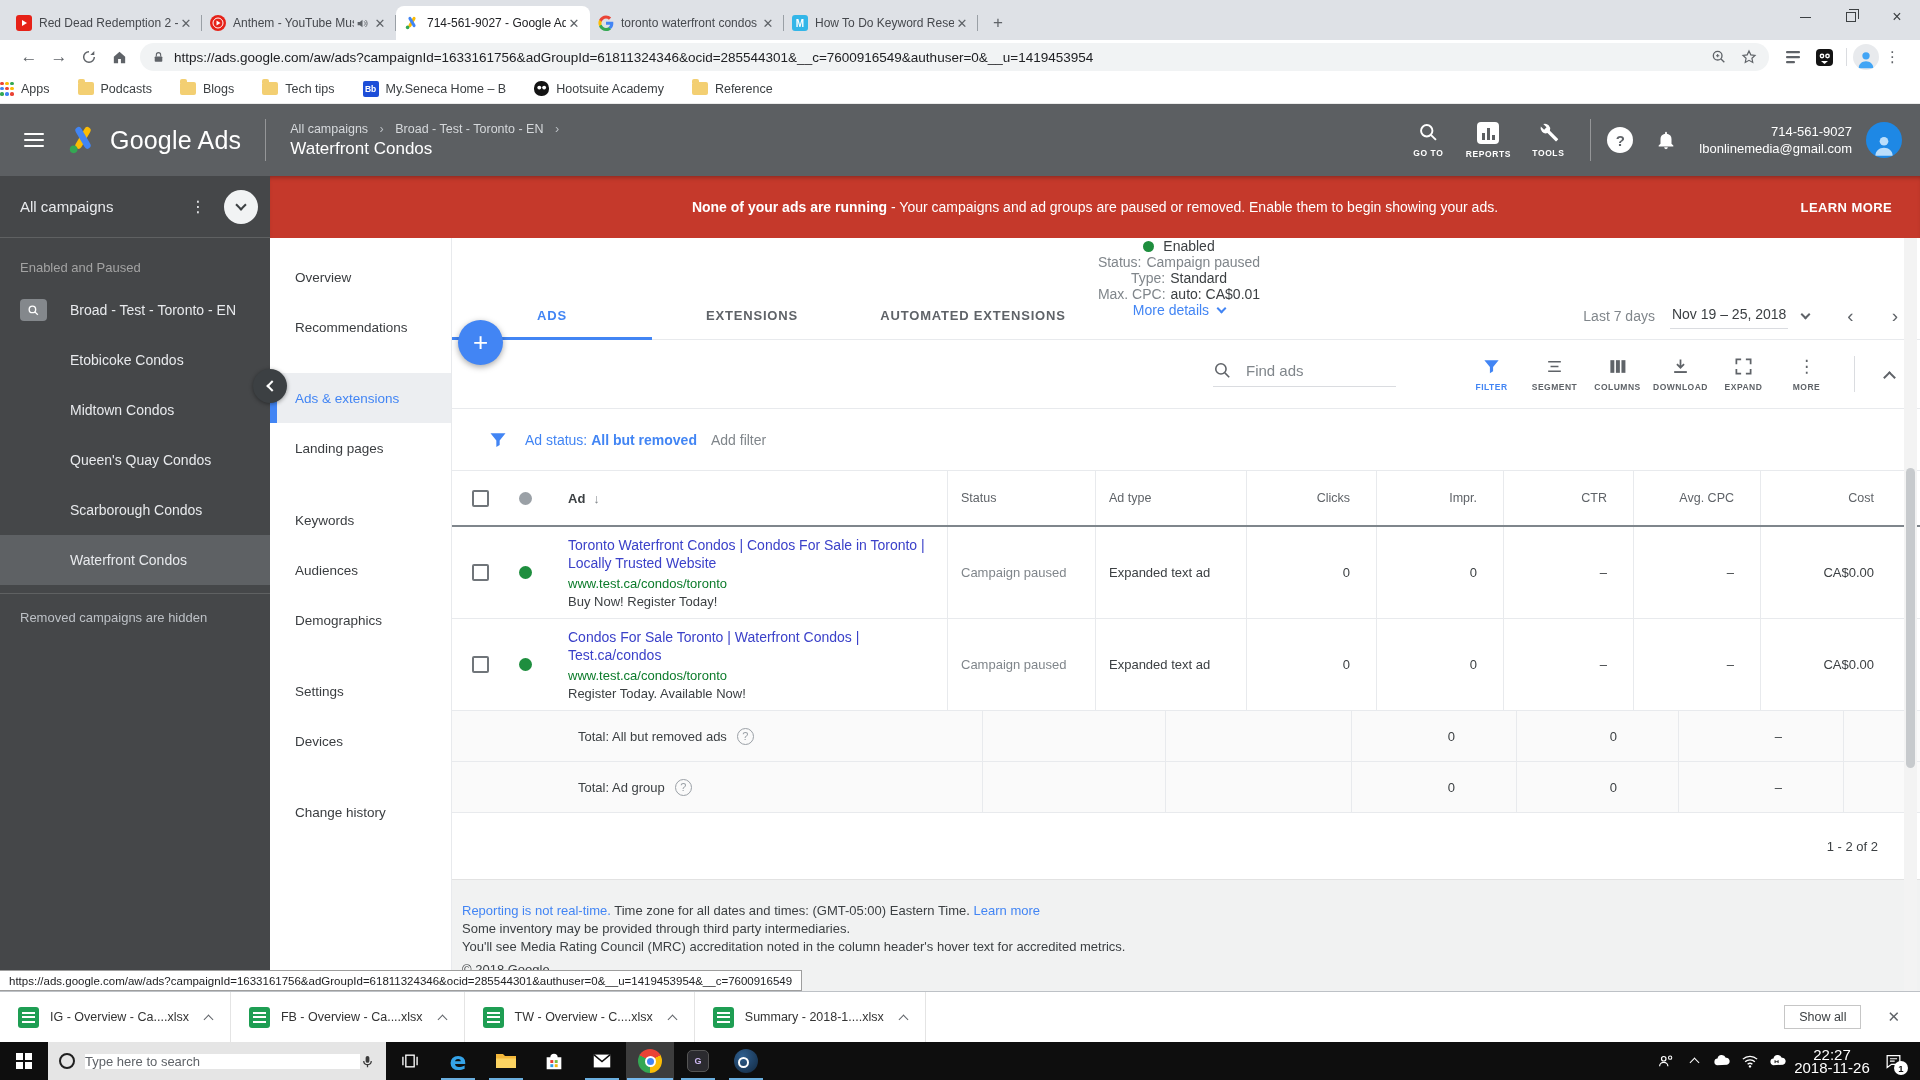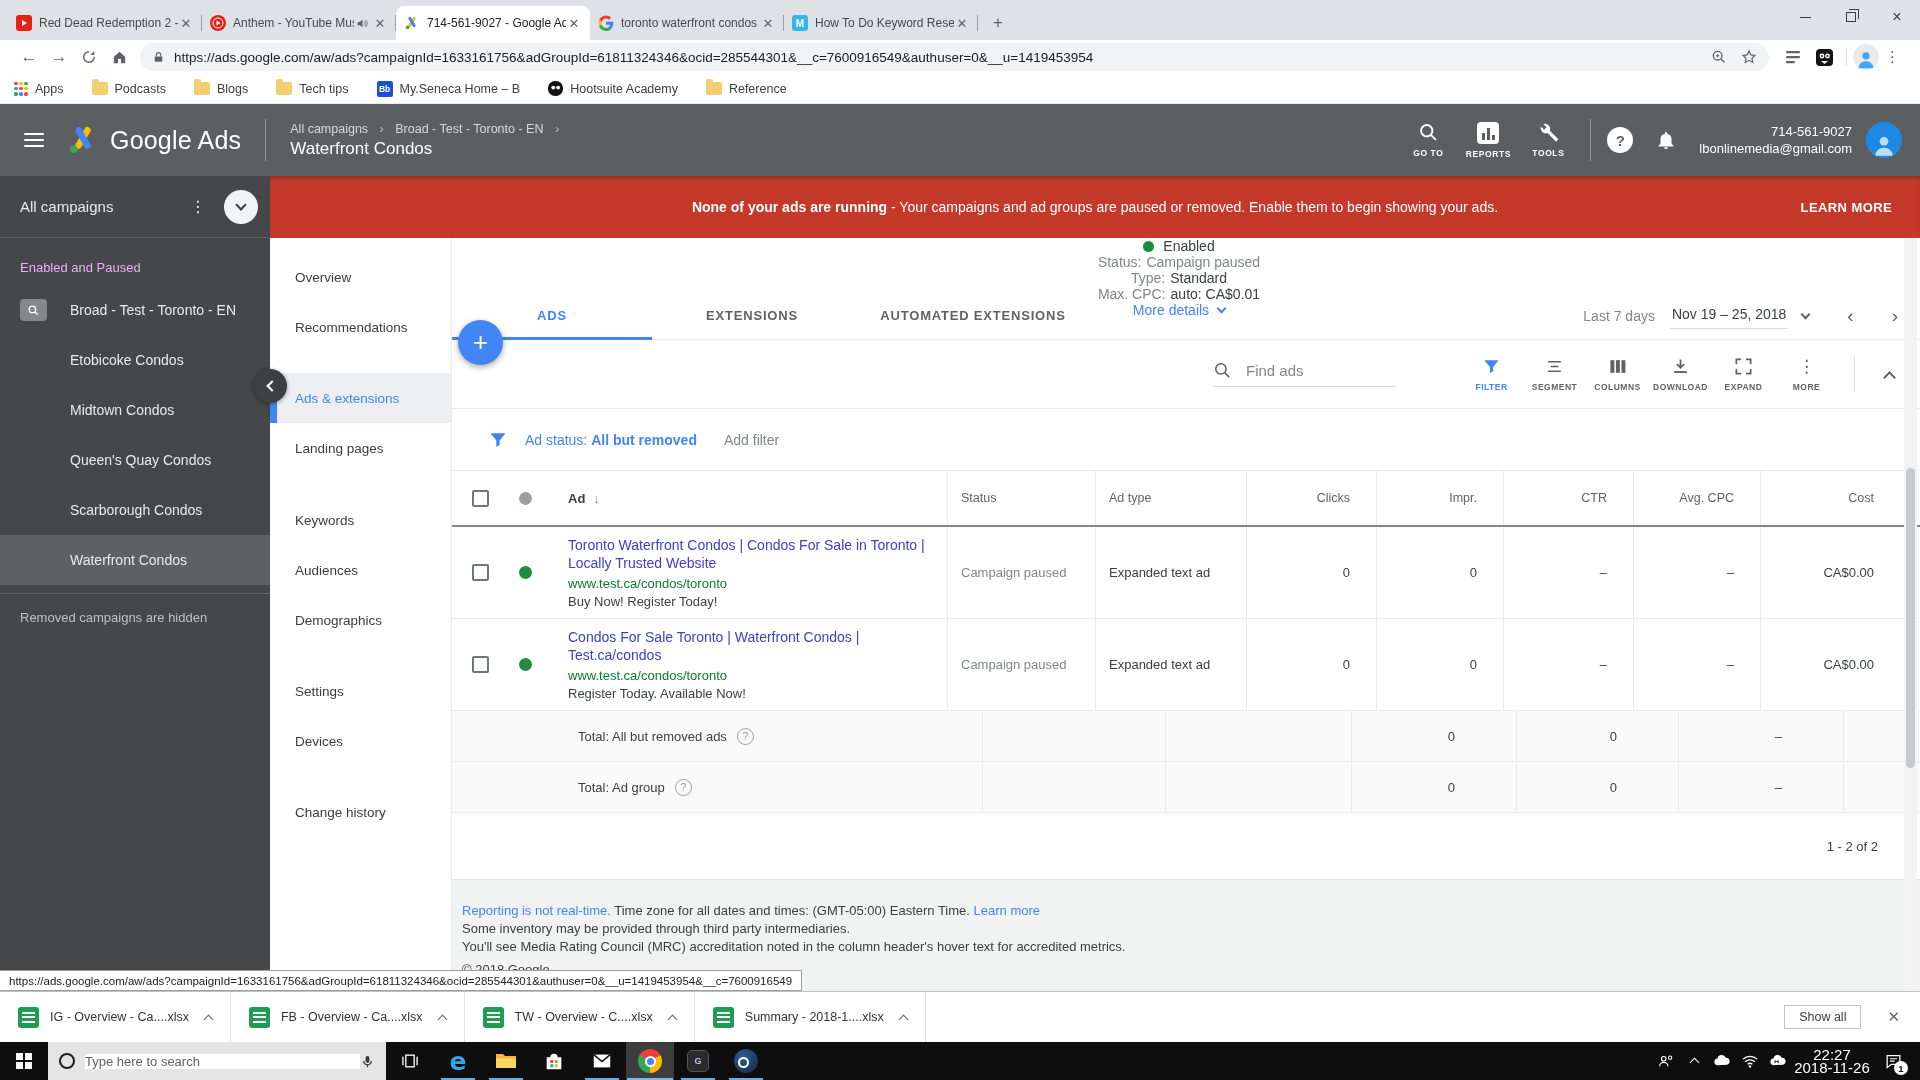--- a/index.html
+++ b/index.html
@@ -28,21 +28,21 @@
 #navbar { position:absolute; left:0; top:40px; width:1920px; height:34px; background:#fff; display:flex; align-items:center; padding:0 14px; }
 .nbtn { width:30px; height:28px; display:flex; align-items:center; justify-content:center; font-size:17px; color:#5f6368; }
 #omnibox { flex:1; height:28px; margin:0 10px 0 6px; background:#f1f3f4; border-radius:14px; display:flex; align-items:center; padding:0 12px; }
 #omnibox .url { flex:1; font-size:13.5px; color:#202124; white-space:nowrap; overflow:hidden; margin-left:9px; }
 .extic { margin:0 7px; }
 #navsep { width:1px; height:18px; background:#dadce0; margin:0 6px; }
 #profile { width:26px; height:26px; border-radius:50%; background:#e8eaed; display:flex; align-items:flex-end; justify-content:center; overflow:hidden; }
 .kebab { font-size:15px; color:#5f6368; letter-spacing:0; margin:0 6px; }
 
 
-#bookmarks { position:absolute; left:0; top:74px; width:1920px; height:30px; background:#fff; border-bottom:1px solid #ebebeb; display:flex; align-items:center; padding-left:14px; }
+#bookmarks { position:absolute; left:0; top:74px; width:1920px; height:30px; background:#fff; border-bottom:1px solid #ebebeb; display:flex; align-items:center; padding-left:0; }
 .bm { display:flex; align-items:center; margin-right:28px; font-size:12.5px; color:#3c4043; }
 .bm .bmi { margin-right:7px; }
 .folder { width:16px; height:13px; position:relative; background:#f3cf72; border-radius:2px; }
 .folder::before { content:""; position:absolute; top:-3px; left:0; width:7px; height:4px; background:#f3cf72; border-radius:2px 2px 0 0; }
 .appsgrid { width:14px; height:14px; display:grid; grid-template-columns:repeat(3,1fr); gap:1.5px; }
 .appsgrid i { border-radius:50%; }
 .bbic { width:16px; height:16px; background:#1d4ed8; color:#fff; font-size:8.5px; font-weight:bold; border-radius:2px; display:flex; align-items:center; justify-content:center; }
 
 
 #gahead { position:absolute; left:0; top:104px; width:1920px; height:72px; background:#5c5f62; display:flex; align-items:center; color:#fff; }
@@ -64,21 +64,21 @@
 .repbox { width:22px; height:22px; background:#fff; border-radius:4px; display:flex; align-items:flex-end; justify-content:center; gap:2px; padding:4px 4px; }
 .repbox i { width:3px; background:#5c5f62; }
 
 
 #campbar { position:absolute; left:0; top:176px; width:270px; height:815px; background:#454749; color:#e8eaed; }
 #campbar .chead { height:62px; display:flex; align-items:center; padding:0 12px 0 20px; border-bottom:1px solid rgba(255,255,255,.14); }
 #campbar .chead .t { font-size:15px; flex:1; }
 #campbar .chead .kb { font-size:16px; color:#e8eaed; margin-right:18px; }
 .circbtn { width:34px; height:34px; border-radius:50%; background:#f1f3f4; display:flex; align-items:center; justify-content:center; }
 .chev { display:inline-block; width:8px; height:8px; border-right:2px solid #3c4043; border-bottom:2px solid #3c4043; transform:rotate(45deg); margin-top:-4px; }
-#campbar .sect { font-size:13px; color:#f0abfc; padding:22px 20px 10px; }
+#campbar .sect { font-size:13px; color:#a3a3a3; padding:22px 20px 10px; }
 .camp { height:50px; display:flex; align-items:center; position:relative; font-size:14px; }
 .camp .nm { margin-left:70px; }
 .camp.sel { background:#5e6164; }
 .campic { position:absolute; left:20px; width:27px; height:22px; background:#84888c; border-radius:4px; display:flex; align-items:center; justify-content:center; }
 #campdiv2 { border-top:1px solid rgba(255,255,255,.14); margin-top:8px; }
 #campnote { font-size:13px; color:#bdc1c6; padding:16px 20px; }
 #collapsebtn { position:absolute; left:253px; top:369px; width:34px; height:34px; border-radius:50%; background:#3c4043; display:flex; align-items:center; justify-content:center; box-shadow:0 1px 4px rgba(0,0,0,.4); z-index:40; }
 .chl { width:8px; height:8px; border-left:2.5px solid #fff; border-bottom:2.5px solid #fff; transform:rotate(45deg); margin-left:3px; }
 
 
@@ -117,21 +117,21 @@
 #findinput { border:0; outline:0; font-size:15px; width:150px; margin-left:14px; color:#3c4043; font-family:inherit; background:transparent; }
 #findinput::placeholder { color:#80868b; }
 .toolbtn { width:63px; display:flex; flex-direction:column; align-items:center; color:#5f6368; }
 .toolbtn .lbl { font-size:8.5px; font-weight:bold; letter-spacing:.5px; margin-top:6px; }
 .toolbtn.blue, .toolbtn.blue .lbl { color:#4285f4; }
 #toolsep { width:1px; height:36px; background:#dadce0; margin:0 16px; }
 .chevup { display:inline-block; width:9px; height:9px; border-left:2px solid #5f6368; border-top:2px solid #5f6368; transform:rotate(45deg); margin:6px 4px 0 14px; }
 #filterrow { height:62px; border-bottom:1px solid #e8eaed; display:flex; align-items:center; padding-left:36px; font-size:14px; }
 #filterrow .fl { color:#4285f4; margin-left:17px; }
 #filterrow .fl b { font-weight:bold; }
-#filterrow .add { color:#80868b; margin-left:27px; }
+#filterrow .add { color:#80868b; margin-left:14px; }
 
 
 #tablewrap { border-bottom:1px solid #e2e2e2; }
 .trow { display:grid; grid-template-columns:495px 148px 151px 130px 127px 130px 127px 140px; }
 .trow .c { border-left:1px solid #e8eaed; display:flex; align-items:center; }
 .trow .c:first-child { border-left:0; }
 .thead { height:56px; border-bottom:2px solid #7f868c; font-size:12.5px; color:#5f6368; }
 .thead .adh { padding-left:20px; }
 .thead .adh .cb { margin:0; }
 .thead .hdot { width:13px; height:13px; border-radius:50%; background:#9aa0a6; margin-left:30px; }

